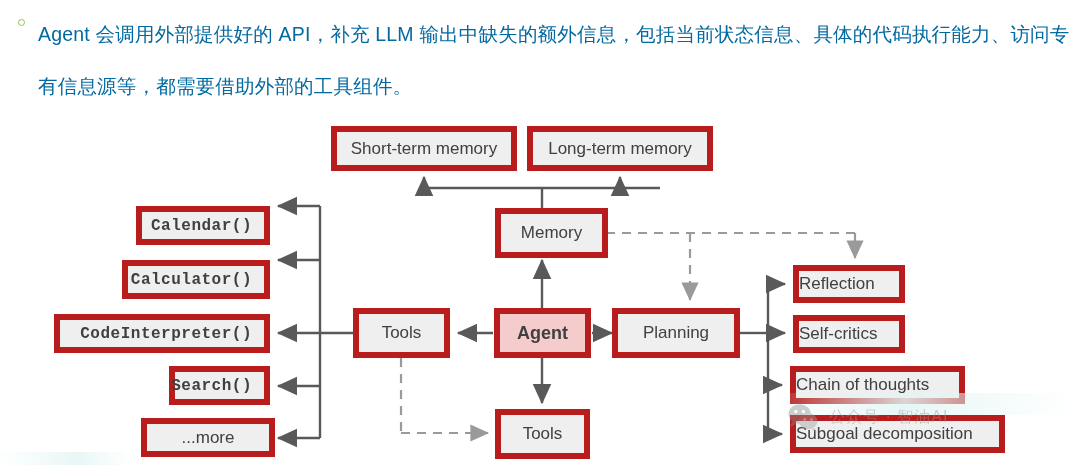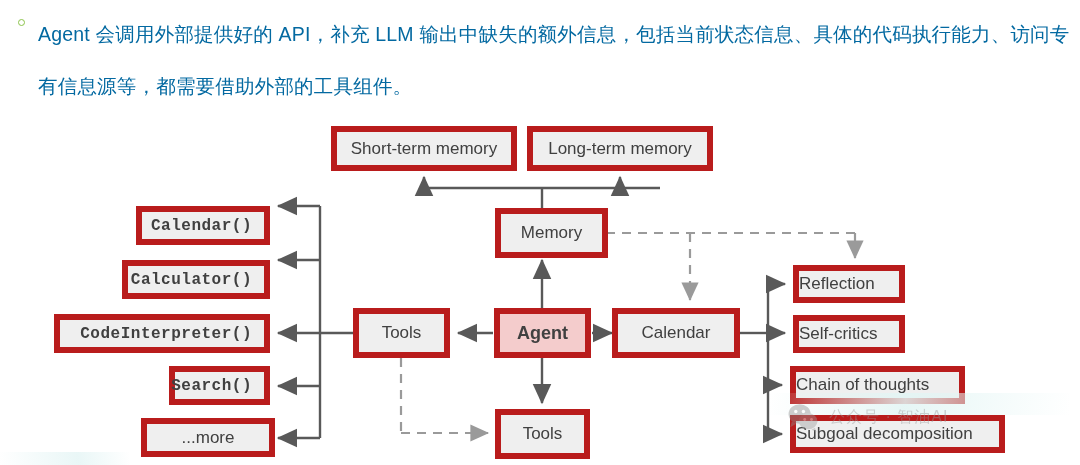--- a/index.html
+++ b/index.html
@@ -177,21 +177,21 @@
     <div class="node center-label" style="left:331px; top:26px; width:186px; height:45px;">Short-term memory</div>
 
     <div class="node center-label" style="left:527px; top:26px; width:186px; height:45px;">Long-term memory</div>
 
     <div class="node center-label" style="left:495px; top:108px; width:113px; height:50px;">Memory</div>
 
     <div class="node center-label" style="left:353px; top:208px; width:97px; height:50px;">Tools</div>
 
     <div class="node center-label agent" style="left:494px; top:208px; width:97px; height:50px;">Agent</div>
 
-    <div class="node center-label" style="left:612px; top:208px; width:128px; height:50px;">Calendar</div>
+    <div class="node center-label" style="left:612px; top:208px; width:128px; height:50px;">Planning</div>
 
     <div class="node center-label" style="left:495px; top:309px; width:95px; height:50px;">Tools</div>
 
     <div class="node right-label mono" style="left:136px; top:106px; width:134px; height:39px;">Calendar()</div>
 
     <div class="node right-label mono" style="left:122px; top:160px; width:148px; height:39px;">Calculator()</div>
 
     <div class="node right-label mono" style="left:54px; top:214px; width:216px; height:39px;">CodeInterpreter()</div>
 
     <div class="node right-label mono" style="left:169px; top:266px; width:101px; height:39px;">Search()</div>

